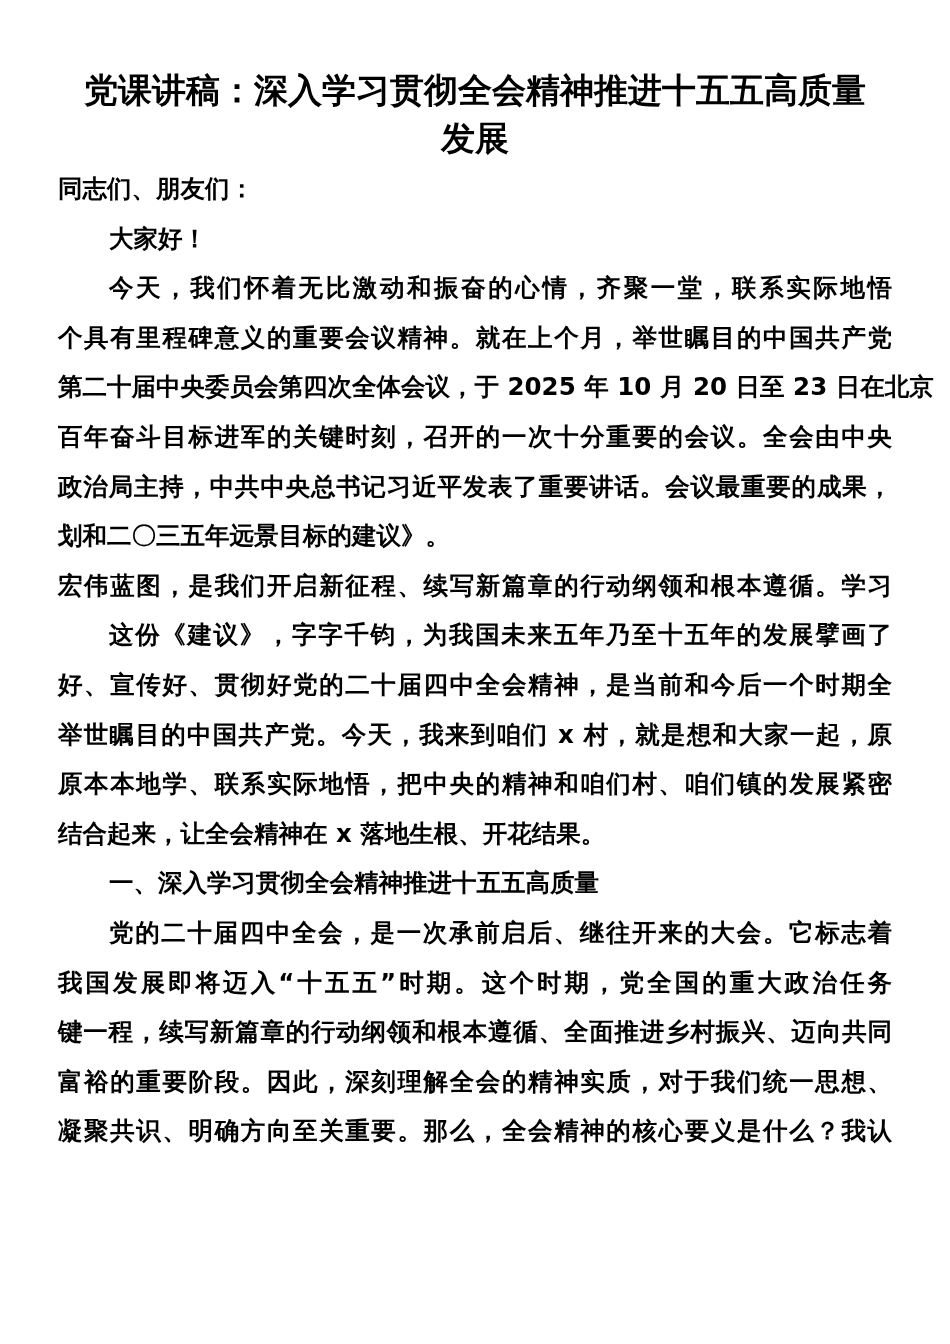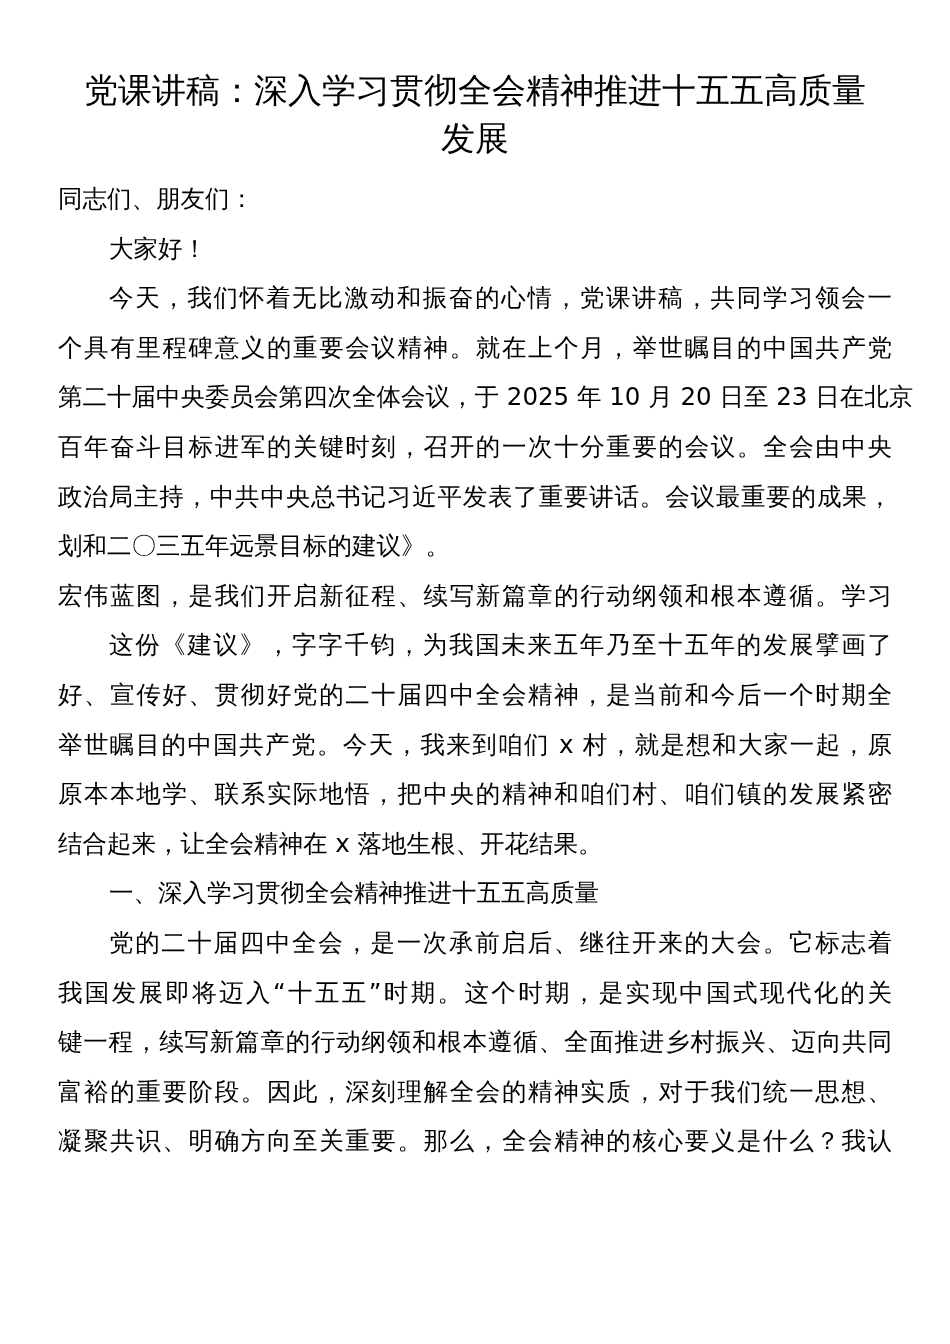--- a/index.html
+++ b/index.html
@@ -1,49 +1,49 @@
 <!DOCTYPE html>
 <html><head>
 <meta charset="utf-8">
 <style>
   html, body { margin: 0; padding: 0; background: #ffffff; }
   body { width: 950px; height: 1344px; overflow: hidden; position: relative;
          font-family: "DejaVu Sans", "Liberation Sans", sans-serif; color: #000; }
-  .page { position: absolute; left: 0; top: 0; width: 950px; height: 1344px; background: #fff; }
+  .page { position: absolute; left: 0; top: 0; width: 950px; height: 1344px; background: #fff; font-weight: bold; }
   .title { position: absolute; left: 58px; width: 834px; top: 66px; text-align: center;
            font-size: 34px; line-height: 48px; letter-spacing: 0px; }
-  .body { position: absolute; left: 58px; top: 174px; width: 834px; }
+  .body { position: absolute; left: 58px; top: 164px; width: 834px; }
   .line { height: 49.6px; line-height: 49.6px; font-size: 24.5px; white-space: nowrap;
           overflow: visible; text-align: justify; text-align-last: justify; }
   .line.last { text-align-last: left; }
   .line.indent { padding-left: 51px; }
 </style>
 </head>
 <body>
 
 <div class="page">
   <div class="title">
     <div>党课讲稿：深入学习贯彻全会精神推进十五五高质量</div>
     <div>发展</div>
   </div>
   <div class="body" id="doc-body">
       <div class="line last">同志们、朋友们：</div>
       <div class="line indent last">大家好！</div>
-      <div class="line indent">今天，我们怀着无比激动和振奋的心情，党课讲稿，共同学习领会一</div>
+      <div class="line indent">今天，我们怀着无比激动和振奋的心情，齐聚一堂，联系实际地悟</div>
       <div class="line">个具有里程碑意义的重要会议精神。就在上个月，举世瞩目的中国共产党</div>
       <div class="line">第二十届中央委员会第四次全体会议，于 2025 年 10 月 20 日至 23 日在北京</div>
       <div class="line">百年奋斗目标进军的关键时刻，召开的一次十分重要的会议。全会由中央</div>
       <div class="line">政治局主持，中共中央总书记习近平发表了重要讲话。会议最重要的成果，</div>
       <div class="line last">划和二〇三五年远景目标的建议》。</div>
       <div class="line">宏伟蓝图，是我们开启新征程、续写新篇章的行动纲领和根本遵循。学习</div>
       <div class="line indent">这份《建议》，字字千钧，为我国未来五年乃至十五年的发展擘画了</div>
       <div class="line">好、宣传好、贯彻好党的二十届四中全会精神，是当前和今后一个时期全</div>
       <div class="line">举世瞩目的中国共产党。今天，我来到咱们 x 村，就是想和大家一起，原</div>
       <div class="line">原本本地学、联系实际地悟，把中央的精神和咱们村、咱们镇的发展紧密</div>
       <div class="line last">结合起来，让全会精神在 x 落地生根、开花结果。</div>
       <div class="line indent last">一、深入学习贯彻全会精神推进十五五高质量</div>
       <div class="line indent">党的二十届四中全会，是一次承前启后、继往开来的大会。它标志着</div>
-      <div class="line">我国发展即将迈入“十五五”时期。这个时期，是实现中国式现代化的关</div>
+      <div class="line">我国发展即将迈入“十五五”时期。这个时期，党全国的重大政治任务</div>
       <div class="line">键一程，续写新篇章的行动纲领和根本遵循、全面推进乡村振兴、迈向共同</div>
       <div class="line">富裕的重要阶段。因此，深刻理解全会的精神实质，对于我们统一思想、</div>
       <div class="line">凝聚共识、明确方向至关重要。那么，全会精神的核心要义是什么？我认</div>
     </div>
 </div>
 
 </body></html>

